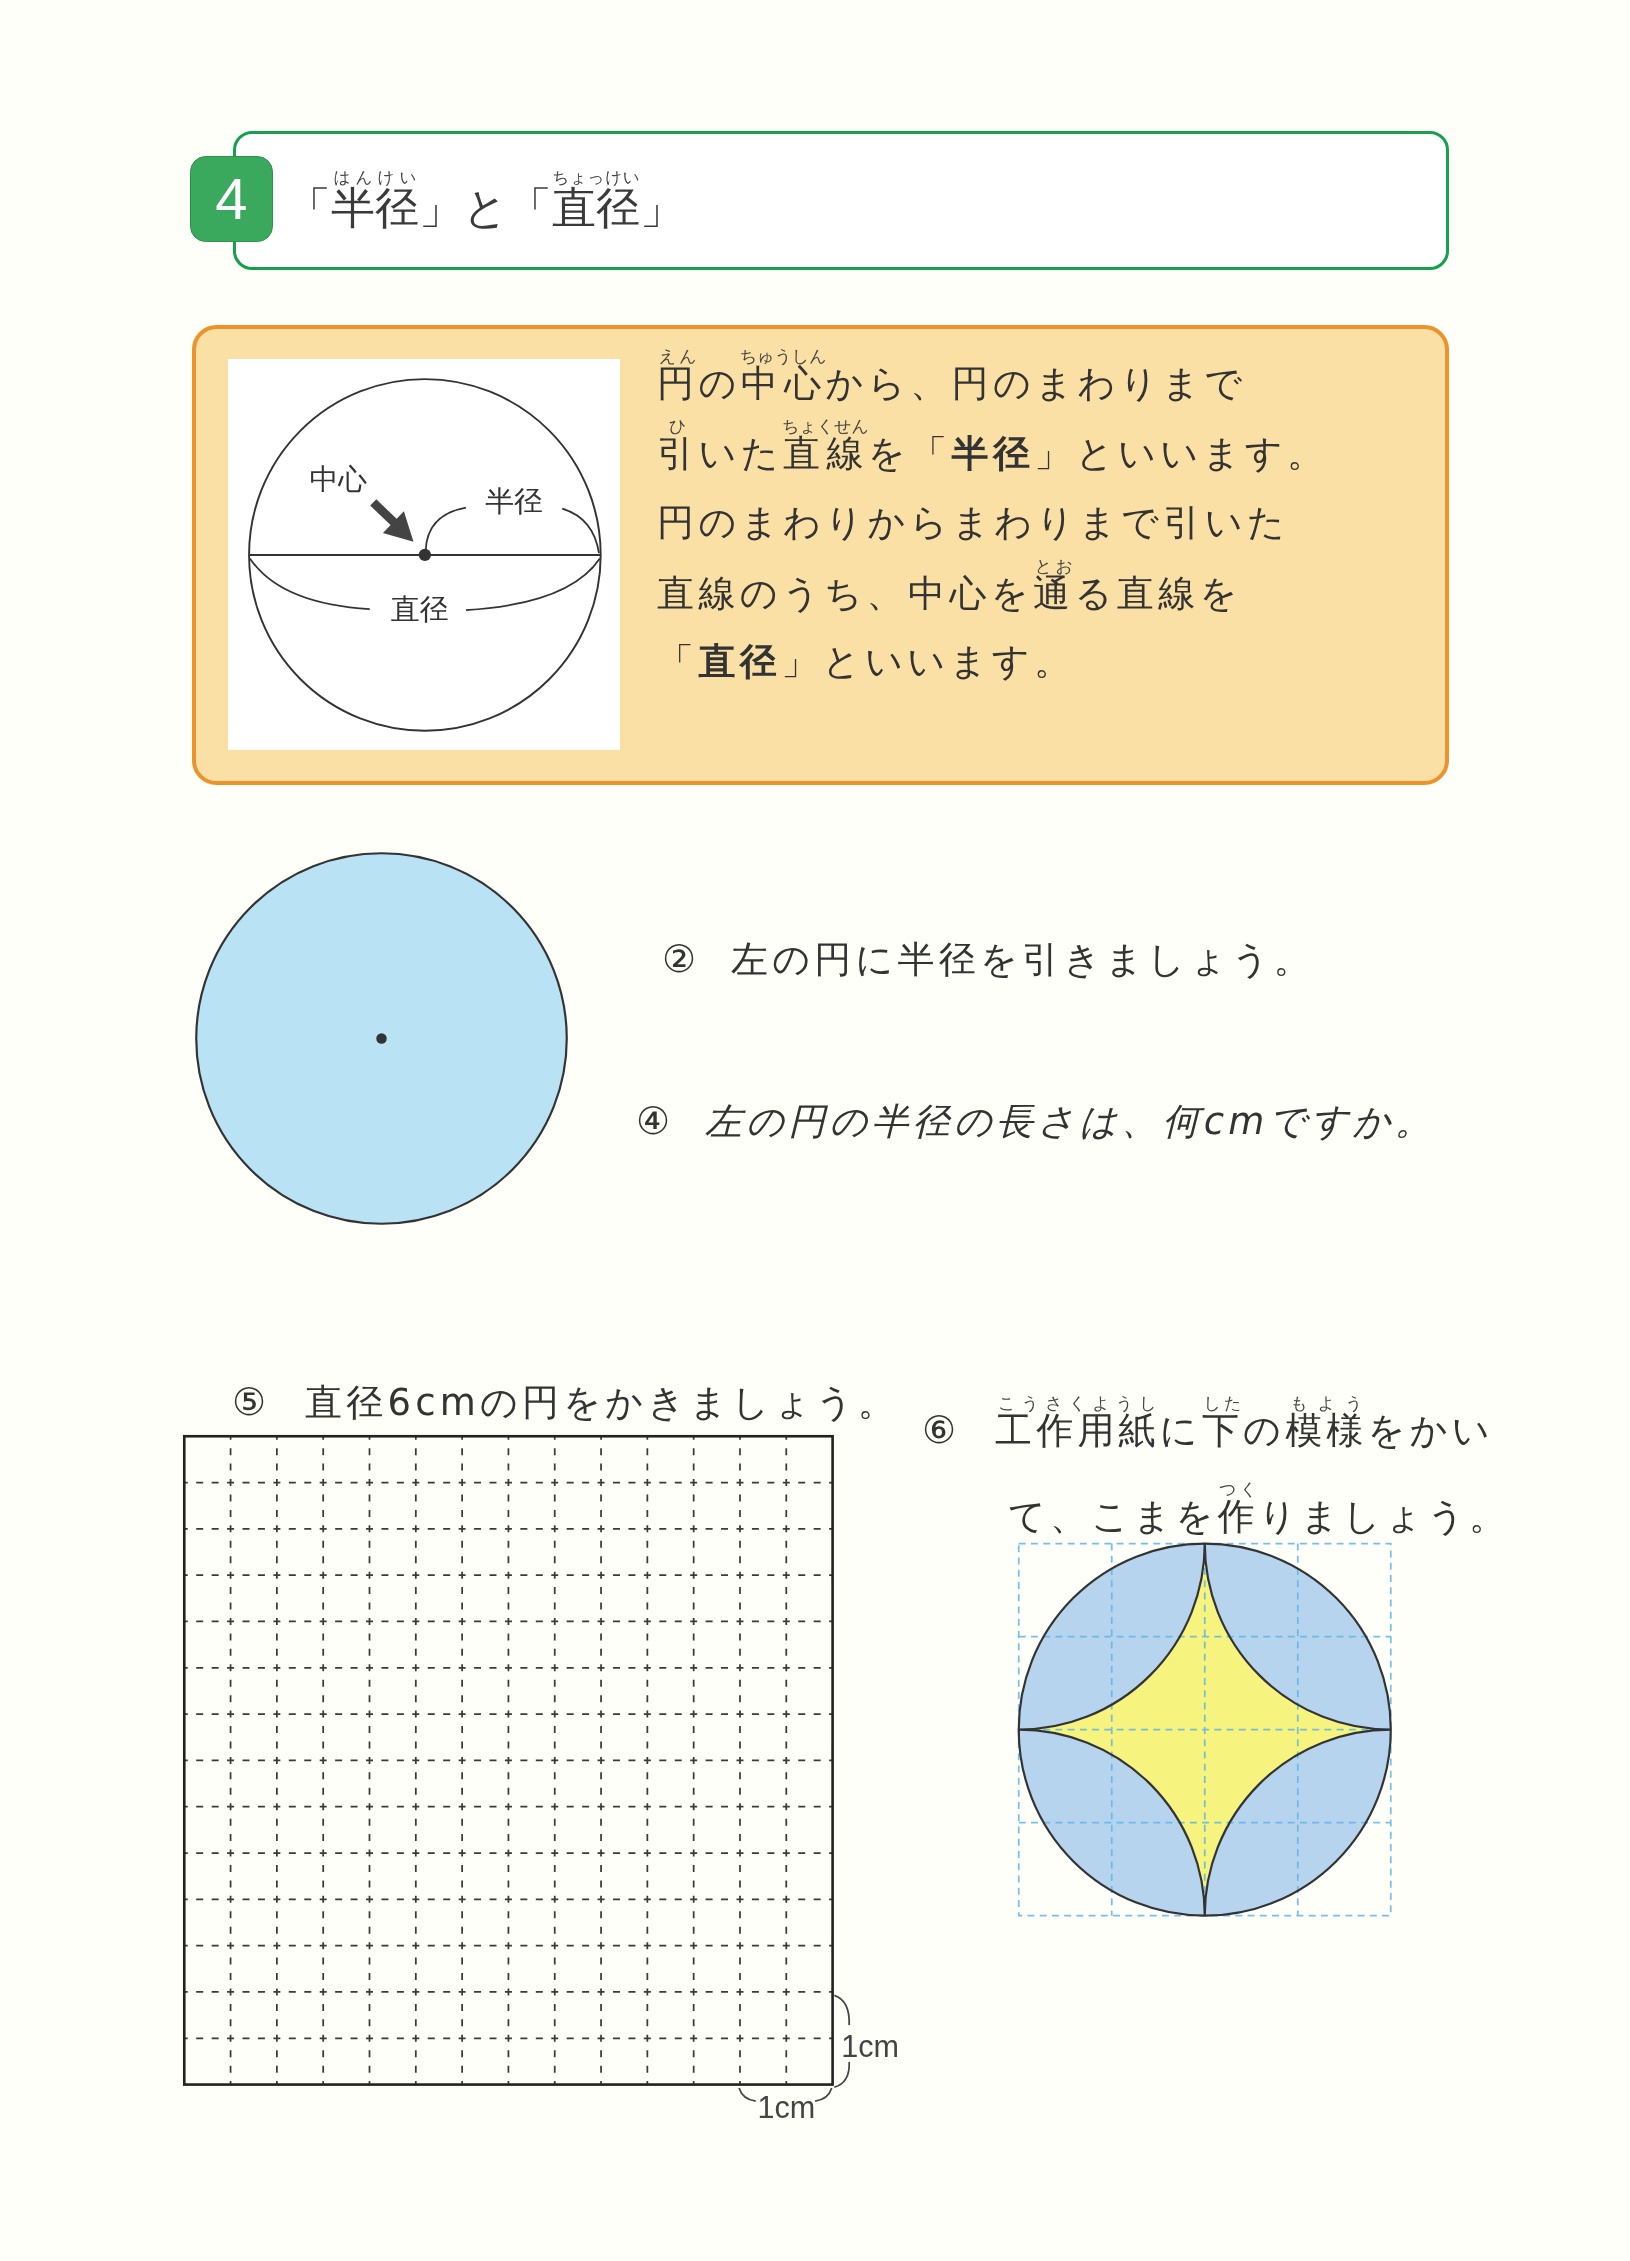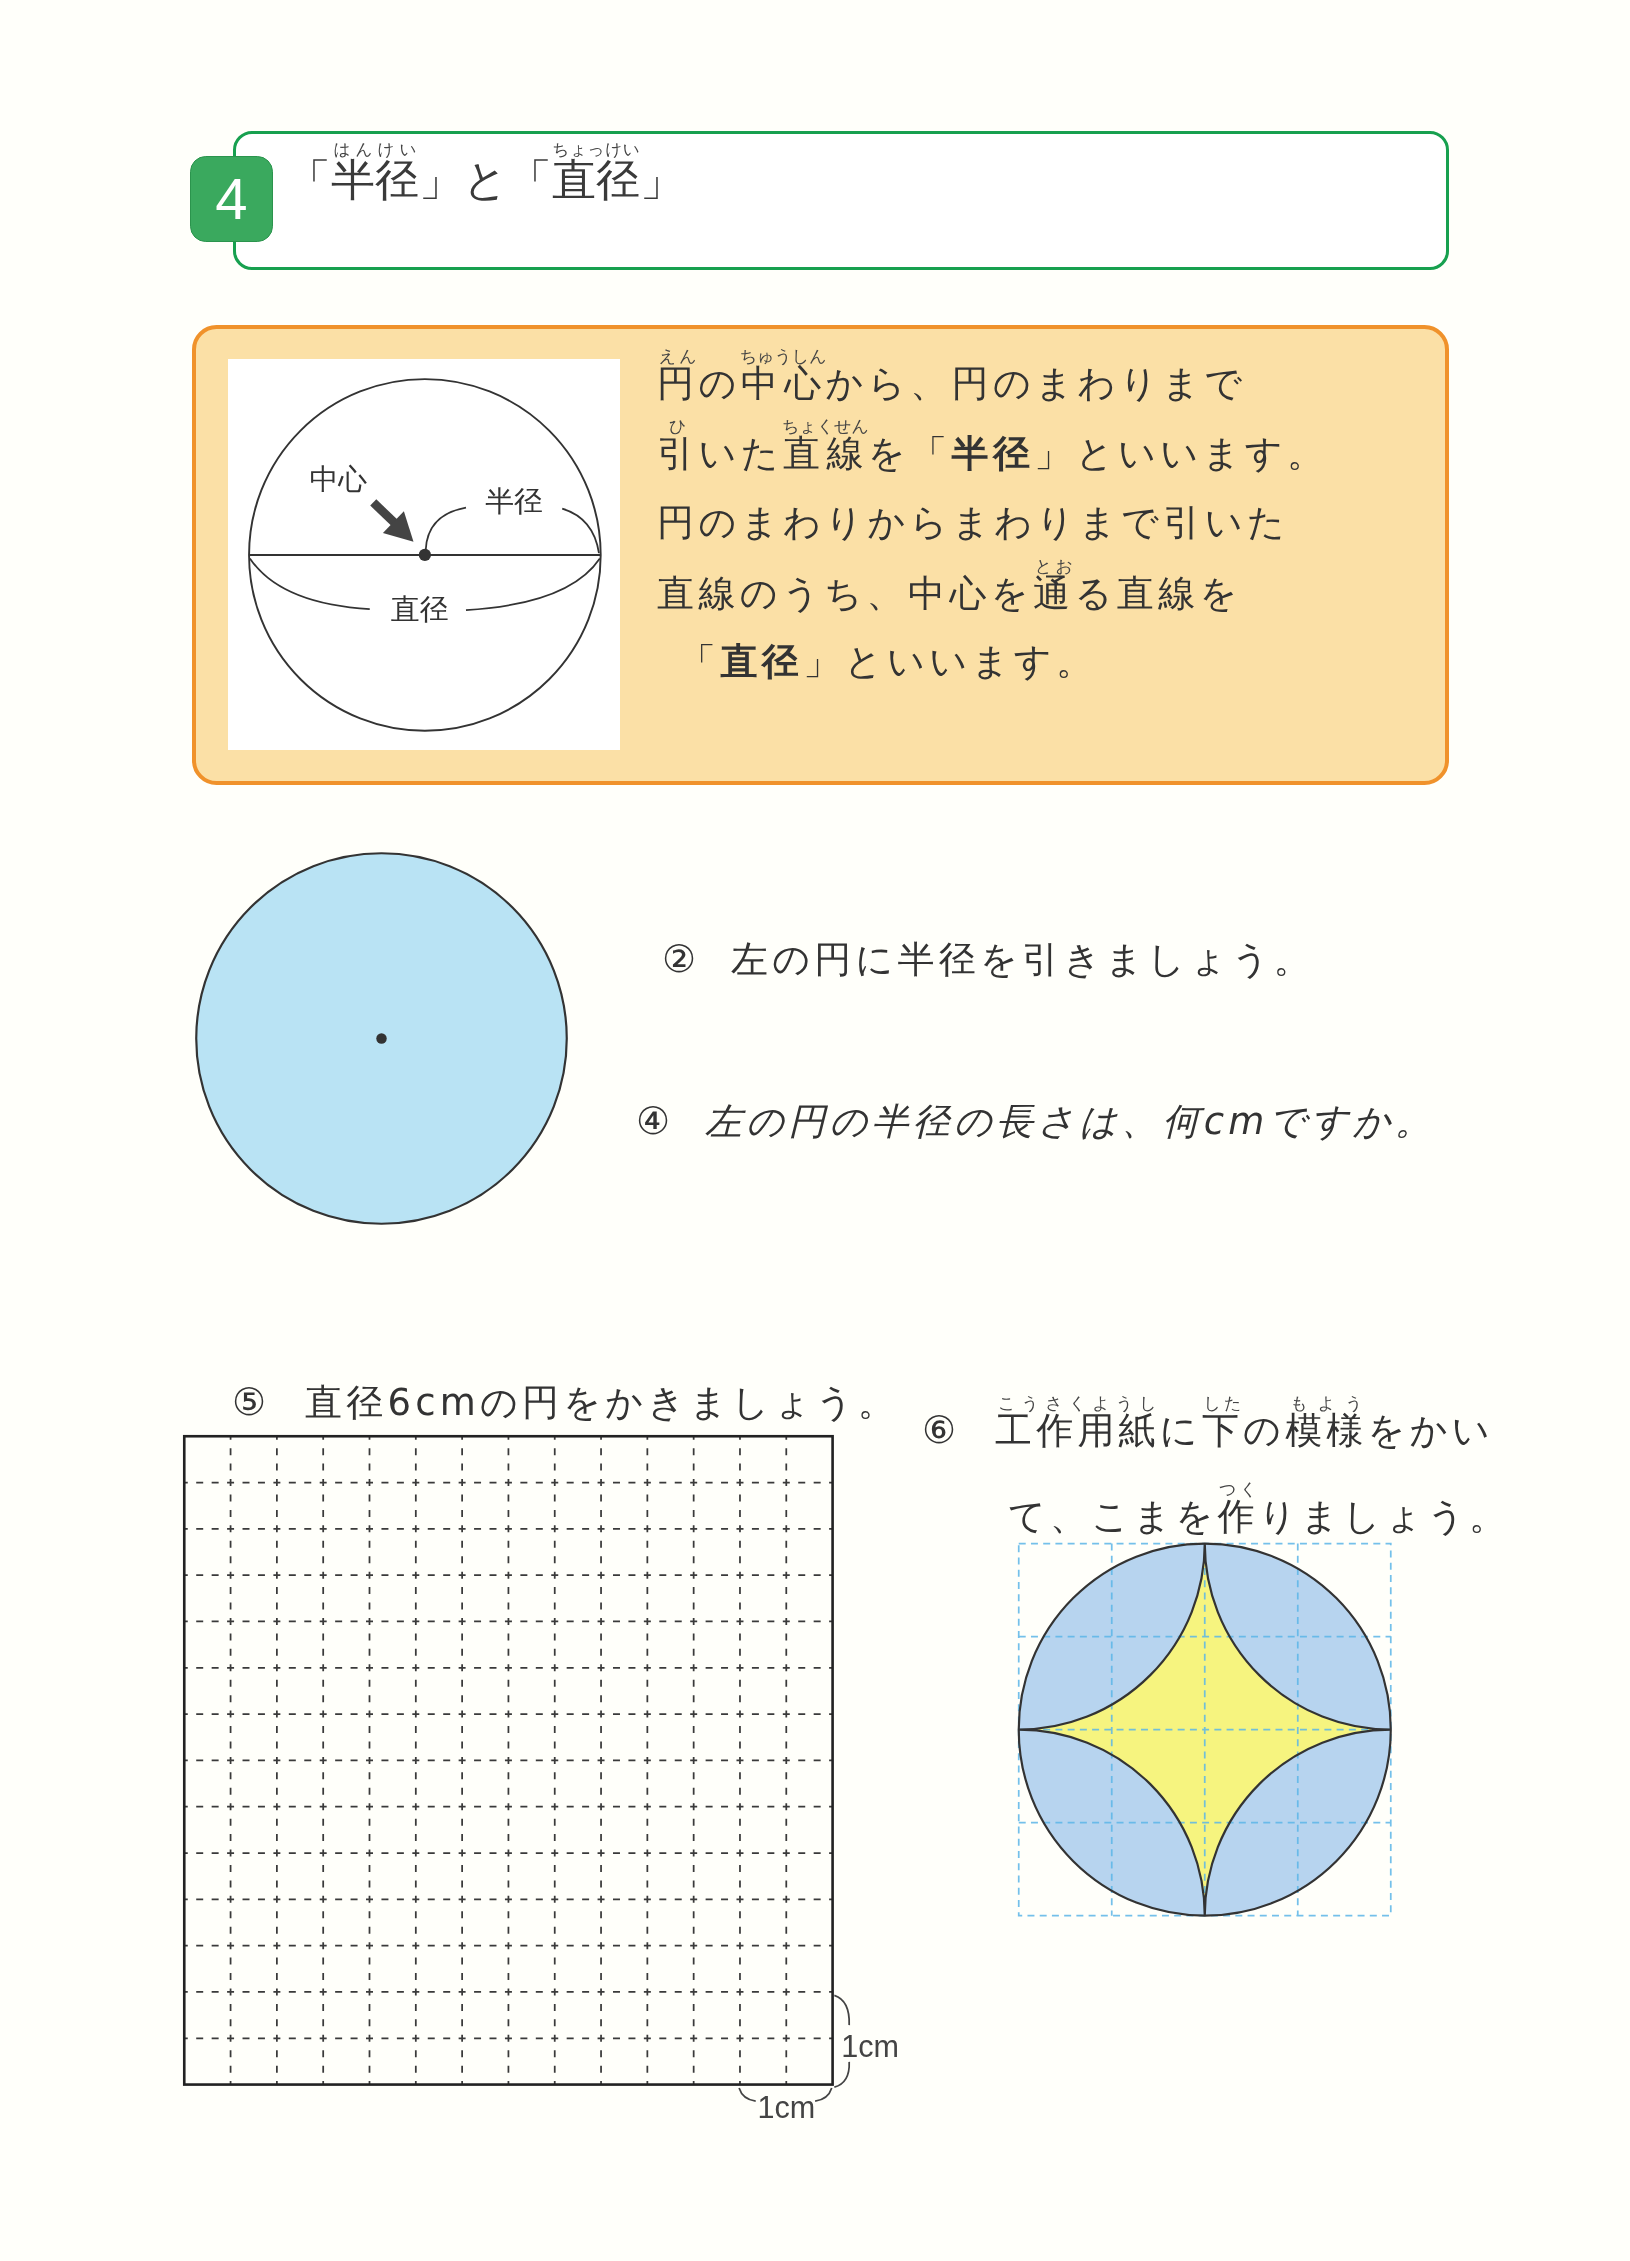--- a/index.html
+++ b/index.html
@@ -31,21 +31,21 @@
     background: #3aa95e;
     border: 1.7px solid #2b944d;
     border-radius: 15.7px;
     display: flex; align-items: center; justify-content: center;
     color: #ffffff;
     font-family: "Liberation Sans", sans-serif;
     font-size: 58px;
     line-height: 1;
   }
   .title-line {
-    left: 287px; top: 140px; height: 79px; line-height: 79px;
+    left: 287px; top: 168px; height: 79px; line-height: 79px;
     font-size: 44px; color: #3a3a3a;
   }
   .title-line rt { font-size: 16.6px; }
 
   .explain-box {
     box-sizing: border-box;
     left: 192px; top: 325px; width: 1257px; height: 460px;
     border: 4.4px solid #f0922b;
     border-radius: 24.5px;
     background: #fbe0a6;
@@ -100,21 +100,21 @@
   </div>
 
   <div class="line ex-line" style="top:348px;"><ruby><span>円</span><rt>えん</rt></ruby><span>の</span><ruby><span>中心</span><rt>ちゅうしん</rt></ruby><span>から、円のまわりまで</span></div>
 
   <div class="line ex-line" style="top:418px;"><ruby><span>引</span><rt>ひ</rt></ruby><span>いた</span><ruby><span>直線</span><rt>ちょくせん</rt></ruby><span>を「</span><span class="b">半径</span><span>」といいます。</span></div>
 
   <div class="line ex-line" style="top:488px;"><span>円のまわりからまわりまで引いた</span></div>
 
   <div class="line ex-line" style="top:558px;"><span>直線のうち、中心を</span><ruby><span>通</span><rt>とお</rt></ruby><span>る直線を</span></div>
 
-  <div class="line ex-line" style="top:627px;margin-left:22px;"><span>「</span><span class="b">直径</span><span>」といいます。</span></div>
+  <div class="line ex-line" style="top:627px;"><span>「</span><span class="b">直径</span><span>」といいます。</span></div>
 
   <svg class="abs" style="left:184px;top:841px;" width="395" height="395" viewBox="0 0 452 452">
     <circle cx="226" cy="226" r="212" fill="#b9e3f4" stroke="#333333" stroke-width="2.5"></circle>
     <circle cx="226" cy="226" r="6" fill="#333333"></circle>
   </svg>
 
 
   <div class="line q-line" style="left:662px;top:920px;"><span class="q-num" style="width:69px;">②</span><span>左の円に半径を引きましょう。</span></div>
 
 

